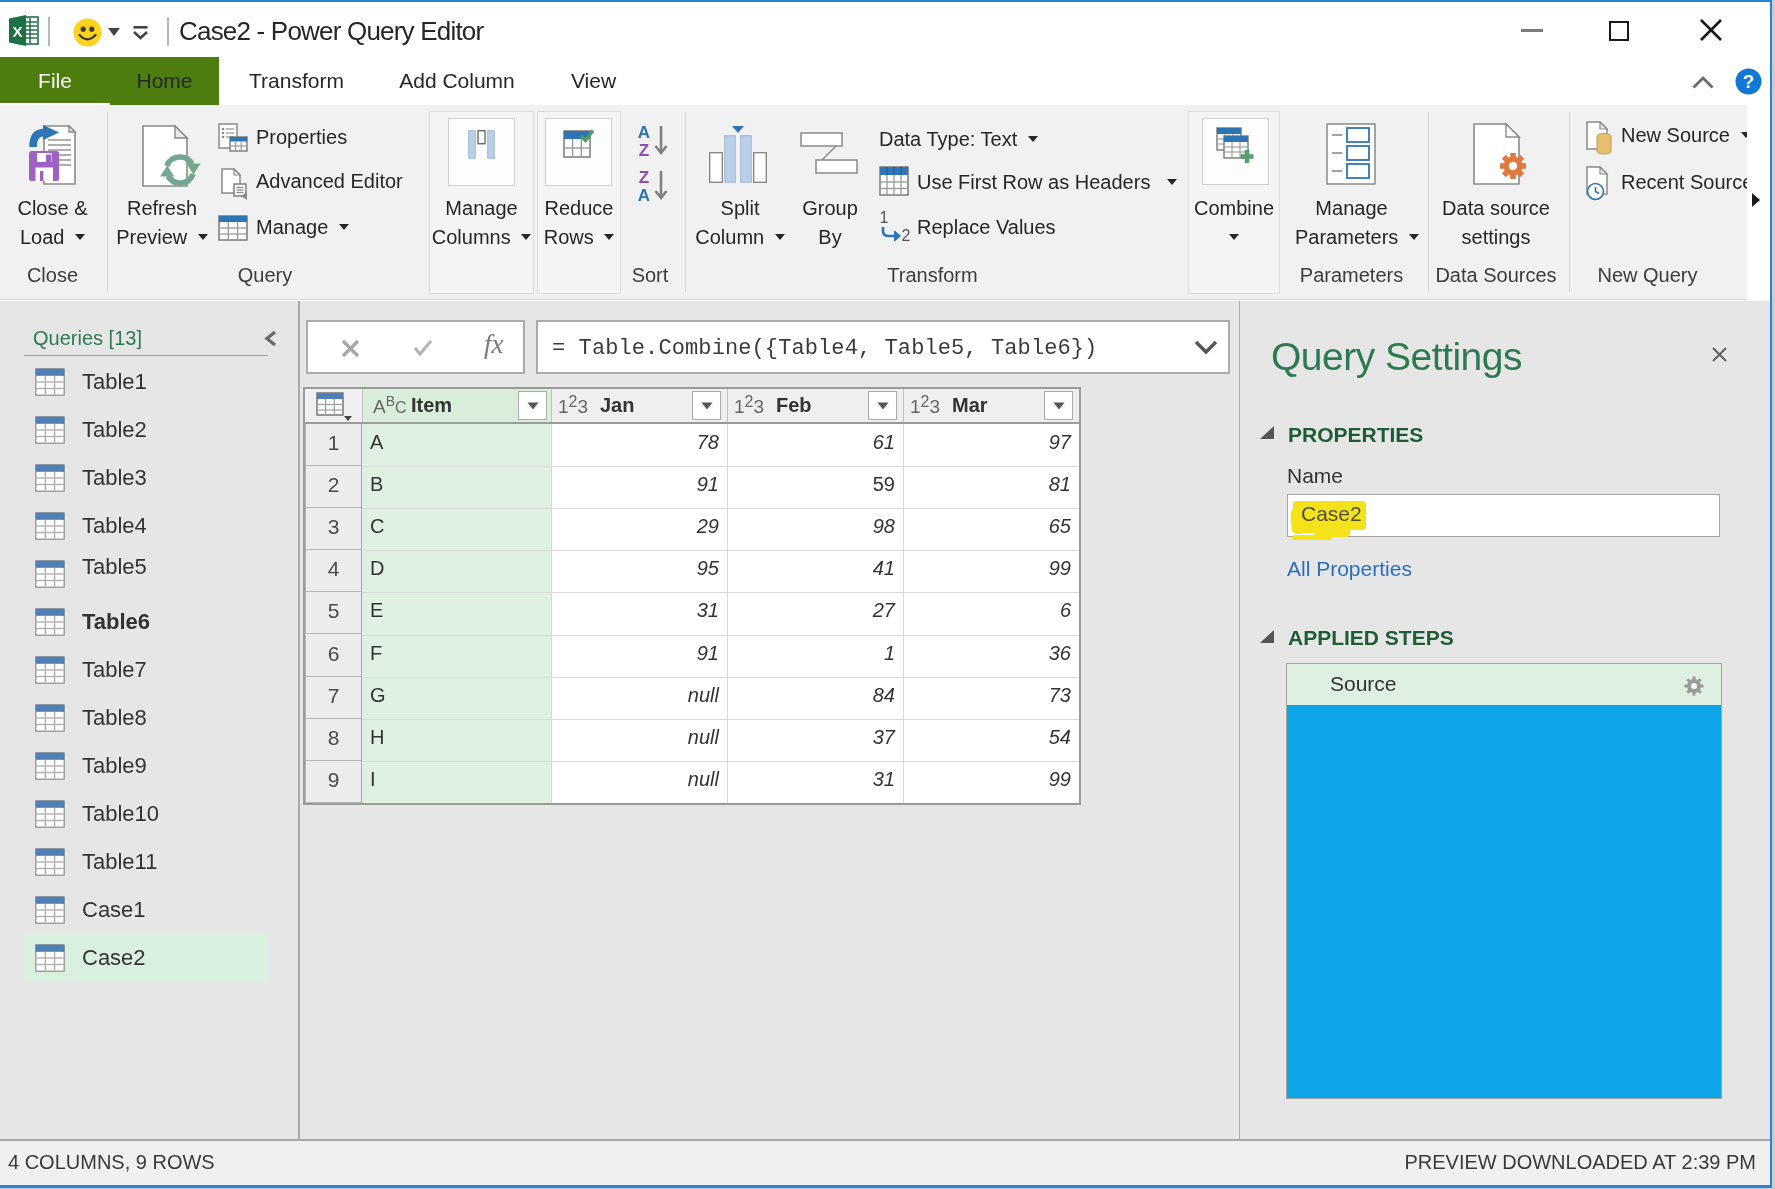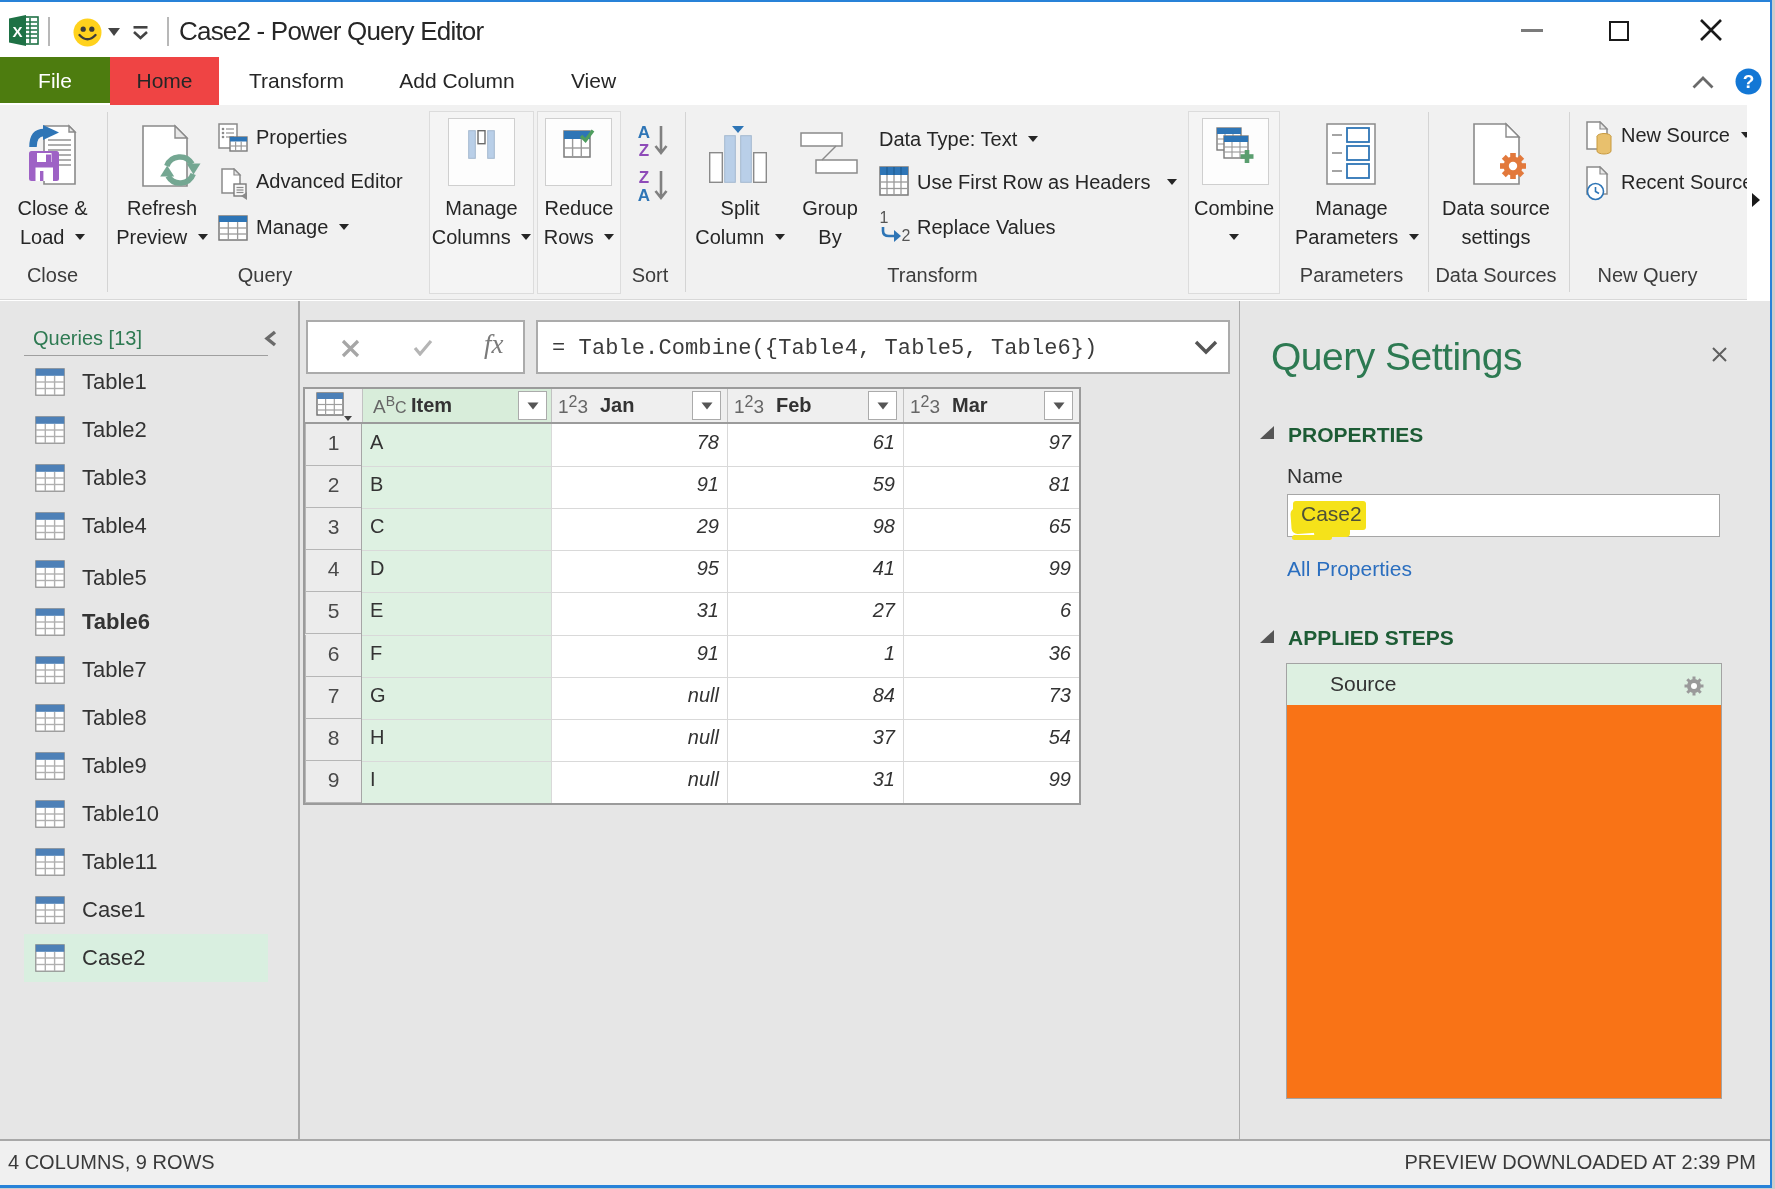--- a/index.html
+++ b/index.html
@@ -12,21 +12,21 @@
 #rightgray { right:0; top:0; width:3px; height:1189px; background:#cccccc; }
 #botblue { left:0; top:1185px; width:1772px; height:3px; background:#2882d8; }
 #botgray { left:0; top:1188px; width:1775px; height:1px; background:#cccccc; }
 
 #titlebar { left:0; top:2px; width:1772px; height:55px; background:#fff; }
 .vsep { position:absolute; width:2px; background:#b8b8b8; }
 #title { left:179px; top:16px; font-size:26px; color:#262626; letter-spacing:-0.8px; }
 
 #tabrow { left:0; top:57px; width:1772px; height:48px; background:#fff; }
 #filetab { left:0; top:0; width:110px; height:46px; line-height:46px; background:#4d7c0f; color:#fff; text-align:center; line-height:48px; font-size:21px; }
-#hometab { left:110px; top:0; width:109px; height:48px; background:#ef4444; color:#262626; text-align:center; line-height:48px; font-size:21px; }
+#hometab { left:110px; top:0; width:109px; height:48px; background:#4d7c0f; color:#262626; text-align:center; line-height:48px; font-size:21px; }
 .tab { position:absolute; top:0; height:48px; line-height:48px; font-size:21px; color:#262626; text-align:center; }
 
 #ribbon { left:0; top:105px; width:1747px; height:195px; background:#f1f1f1; border-bottom:1px solid #d8d8d8; }
 #ribbonstrip { left:1747px; top:105px; width:23px; height:195px; background:#fff; }
 .rsep { position:absolute; top:7px; width:1px; height:180px; background:#d4d4d4; }
 .grouplabel { position:absolute; top:159px; font-size:20px; color:#3c3c3c; text-align:center; }
 .bigcap { position:absolute; font-size:20px; color:#262626; text-align:center; line-height:29px; white-space:nowrap; }
 .smalltxt { position:absolute; font-size:20px; color:#262626; white-space:nowrap; }
 .groupbox { position:absolute; top:6px; height:183px; background:#f4f4f4; border:1px solid #dcdcdc; }
 .btnface { position:absolute; background:#fdfdfd; border:1px solid #cfcfcf; }
@@ -400,21 +400,21 @@
         <svg style="position:absolute;left:35px;top:10px;" width="30" height="28" viewBox="0 0 30 28">
 <rect x="0.8" y="0.8" width="28.4" height="26.4" fill="#fff" stroke="#8c8c8c" stroke-width="1.2"></rect>
 <rect x="0.8" y="0.8" width="28.4" height="7" fill="#4d80b7"></rect>
 <g stroke="#b0b0b0" stroke-width="1.4">
 <line x1="1" y1="14" x2="29" y2="14"></line>
             <line x1="1" y1="20.5" x2="29" y2="20.5"></line>
 <line x1="10.3" y1="8" x2="10.3" y2="27"></line>
             <line x1="19.6" y1="8" x2="19.6" y2="27"></line>
 </g>
         </svg>
-        <div style="position:absolute;left:82px;top:15px;font-size:22px;color:#333;">Table5</div>
+        <div style="position:absolute;left:82px;top:4px;font-size:22px;color:#333;">Table5</div>
       </div>
 <div style="position:absolute;left:0;top:240px;width:298px;height:48px;font-weight:bold;">
         <svg style="position:absolute;left:35px;top:10px;" width="30" height="28" viewBox="0 0 30 28">
 <rect x="0.8" y="0.8" width="28.4" height="26.4" fill="#fff" stroke="#8c8c8c" stroke-width="1.2"></rect>
 <rect x="0.8" y="0.8" width="28.4" height="7" fill="#4d80b7"></rect>
 <g stroke="#b0b0b0" stroke-width="1.4">
 <line x1="1" y1="14" x2="29" y2="14"></line>
             <line x1="1" y1="20.5" x2="29" y2="20.5"></line>
 <line x1="10.3" y1="8" x2="10.3" y2="27"></line>
             <line x1="19.6" y1="8" x2="19.6" y2="27"></line>
@@ -609,21 +609,21 @@
 <div style="position:absolute;left:739px;top:2px;width:29px;height:29px;background:#fff;border:1px solid #ababab;"></div>
 <svg style="position:absolute;left:748px;top:13px;" width="12" height="8" viewBox="0 0 12 8">
       <polygon points="0.5,0.5 11.5,0.5 6,7.5" fill="#555"></polygon>
     </svg>
 <div style="position:absolute;left:65px;top:42.0px;font-size:20px;color:#333;">A</div>
 <div style="position:absolute;right:360px;top:42.0px;font-size:20px;font-style:italic;color:#333;">78</div>
 <div style="position:absolute;right:184px;top:42.0px;font-size:20px;font-style:italic;color:#333;">61</div>
 <div style="position:absolute;right:8px;top:42.0px;font-size:20px;font-style:italic;color:#333;">97</div>
 <div style="position:absolute;left:65px;top:84.1px;font-size:20px;color:#333;">B</div>
 <div style="position:absolute;right:360px;top:84.1px;font-size:20px;font-style:italic;color:#333;">91</div>
-<div style="position:absolute;right:184px;top:84.1px;font-size:20px;font-style:italic;color:#333;">59</div>
+<div style="position:absolute;right:184px;top:84.1px;font-size:20px;color:#333;">59</div>
 <div style="position:absolute;right:8px;top:84.1px;font-size:20px;font-style:italic;color:#333;">81</div>
 <div style="position:absolute;left:65px;top:126.2px;font-size:20px;color:#333;">C</div>
 <div style="position:absolute;right:360px;top:126.2px;font-size:20px;font-style:italic;color:#333;">29</div>
 <div style="position:absolute;right:184px;top:126.2px;font-size:20px;font-style:italic;color:#333;">98</div>
 <div style="position:absolute;right:8px;top:126.2px;font-size:20px;font-style:italic;color:#333;">65</div>
 <div style="position:absolute;left:65px;top:168.3px;font-size:20px;color:#333;">D</div>
 <div style="position:absolute;right:360px;top:168.3px;font-size:20px;font-style:italic;color:#333;">95</div>
 <div style="position:absolute;right:184px;top:168.3px;font-size:20px;font-style:italic;color:#333;">41</div>
 <div style="position:absolute;right:8px;top:168.3px;font-size:20px;font-style:italic;color:#333;">99</div>
 <div style="position:absolute;left:65px;top:210.4px;font-size:20px;color:#333;">E</div>
@@ -663,21 +663,21 @@
     <div class="abs" style="left:3px; top:12px; width:40px; height:26px; background:#f5e21a; border-radius:6px; transform:rotate(-4deg);"></div>
     <div class="abs" style="left:26px; top:32px; width:36px; height:10px; background:#f5e21a; border-radius:4px;"></div>
     <div class="abs" style="left:4px; top:40px; width:40px; height:5px; background:#f5e21a; border-radius:3px; z-index:3;"></div>
     <div class="abs" style="left:13px; top:7px; font-size:21px; color:#4e5138;">Case2</div>
   </div>
   <div class="abs" style="left:47px; top:256px; font-size:21px; color:#2a6ebf;">All Properties</div>
   <svg class="abs" style="left:20px; top:329px;" width="14" height="13" viewBox="0 0 14 13">
       <polygon points="14,0 14,13 0,13" fill="#555"></polygon>
     </svg>
   <div class="abs" style="left:48px; top:325px; font-size:21px; font-weight:bold; color:#1d5c35;">APPLIED STEPS</div>
-  <div class="abs" style="left:46px; top:362px; width:436px; height:436px; background:#f97316; border:1px solid #a3a3a3;">
+  <div class="abs" style="left:46px; top:362px; width:436px; height:436px; background:#0ea5e9; border:1px solid #a3a3a3;">
     <div class="abs" style="left:0; top:0; width:434px; height:41px; background:#ddf0e1;"></div>
     <div class="abs" style="left:43px; top:8px; font-size:21px; color:#333;">Source</div>
     <svg class="abs" style="left:396px; top:11px;" width="22" height="22" viewBox="0 0 22 22">
       <circle cx="11" cy="11" r="7" fill="#9a9a9a"></circle>
       <g stroke="#9a9a9a" stroke-width="3">
         <line x1="11" y1="1.5" x2="11" y2="20.5"></line>
           <line x1="1.5" y1="11" x2="20.5" y2="11"></line>
         <line x1="4.3" y1="4.3" x2="17.7" y2="17.7"></line>
           <line x1="4.3" y1="17.7" x2="17.7" y2="4.3"></line>
       </g>

